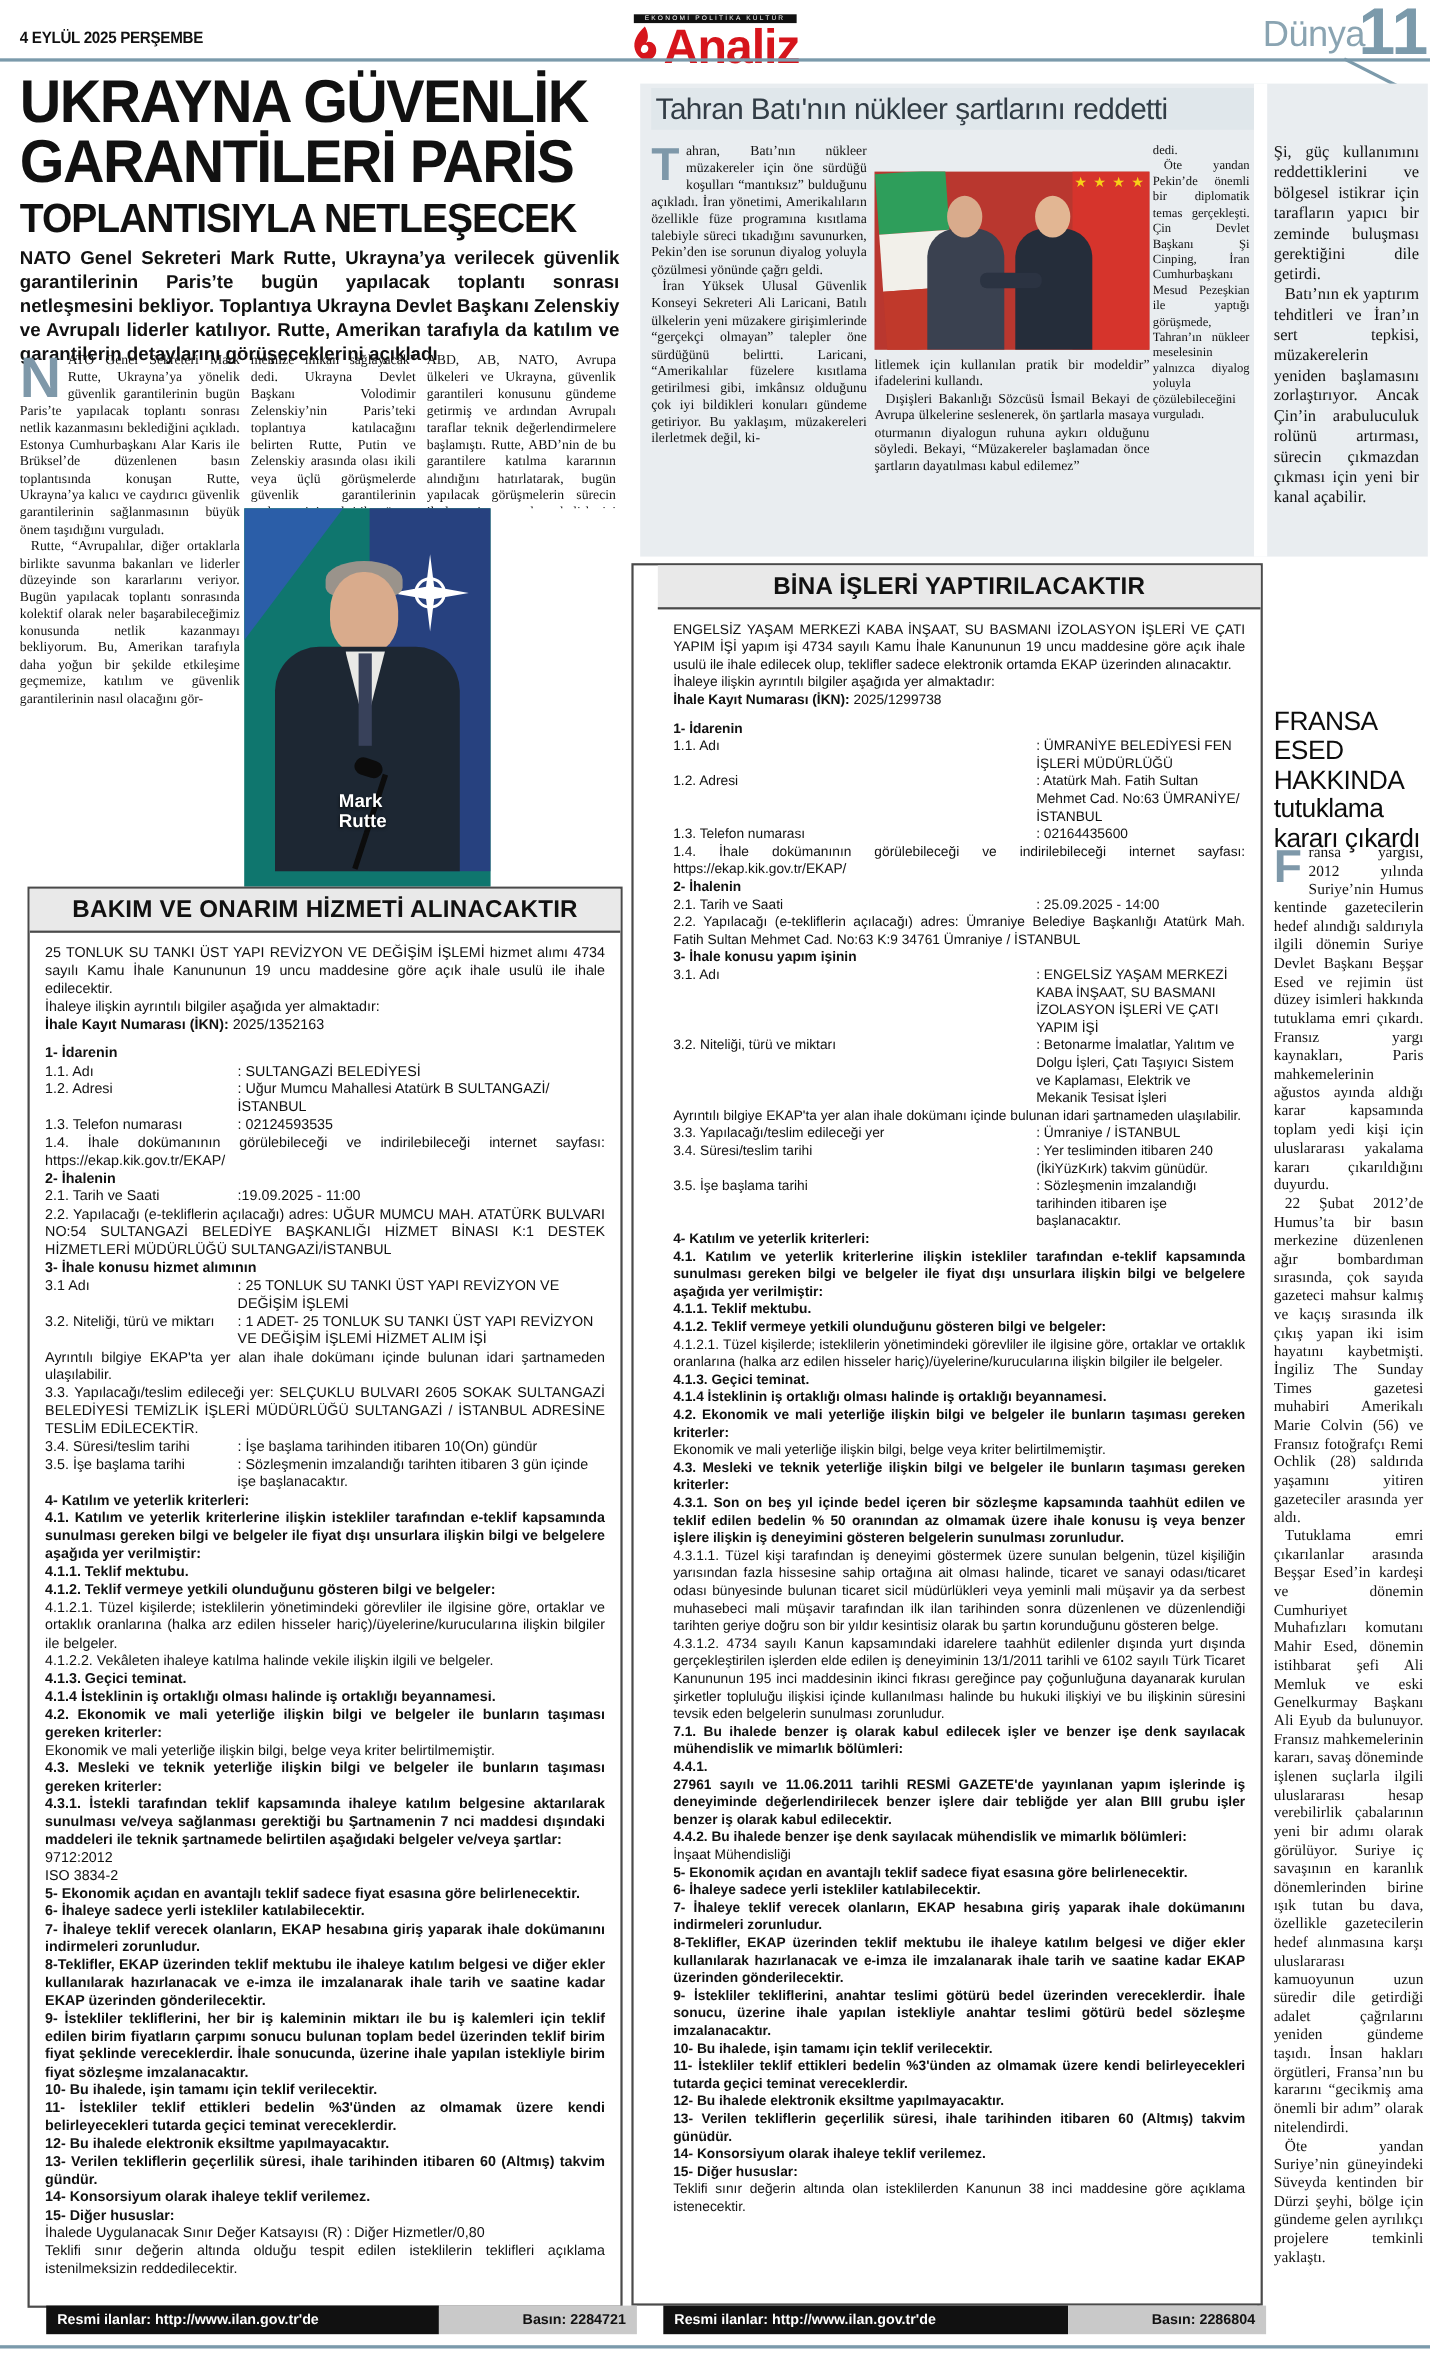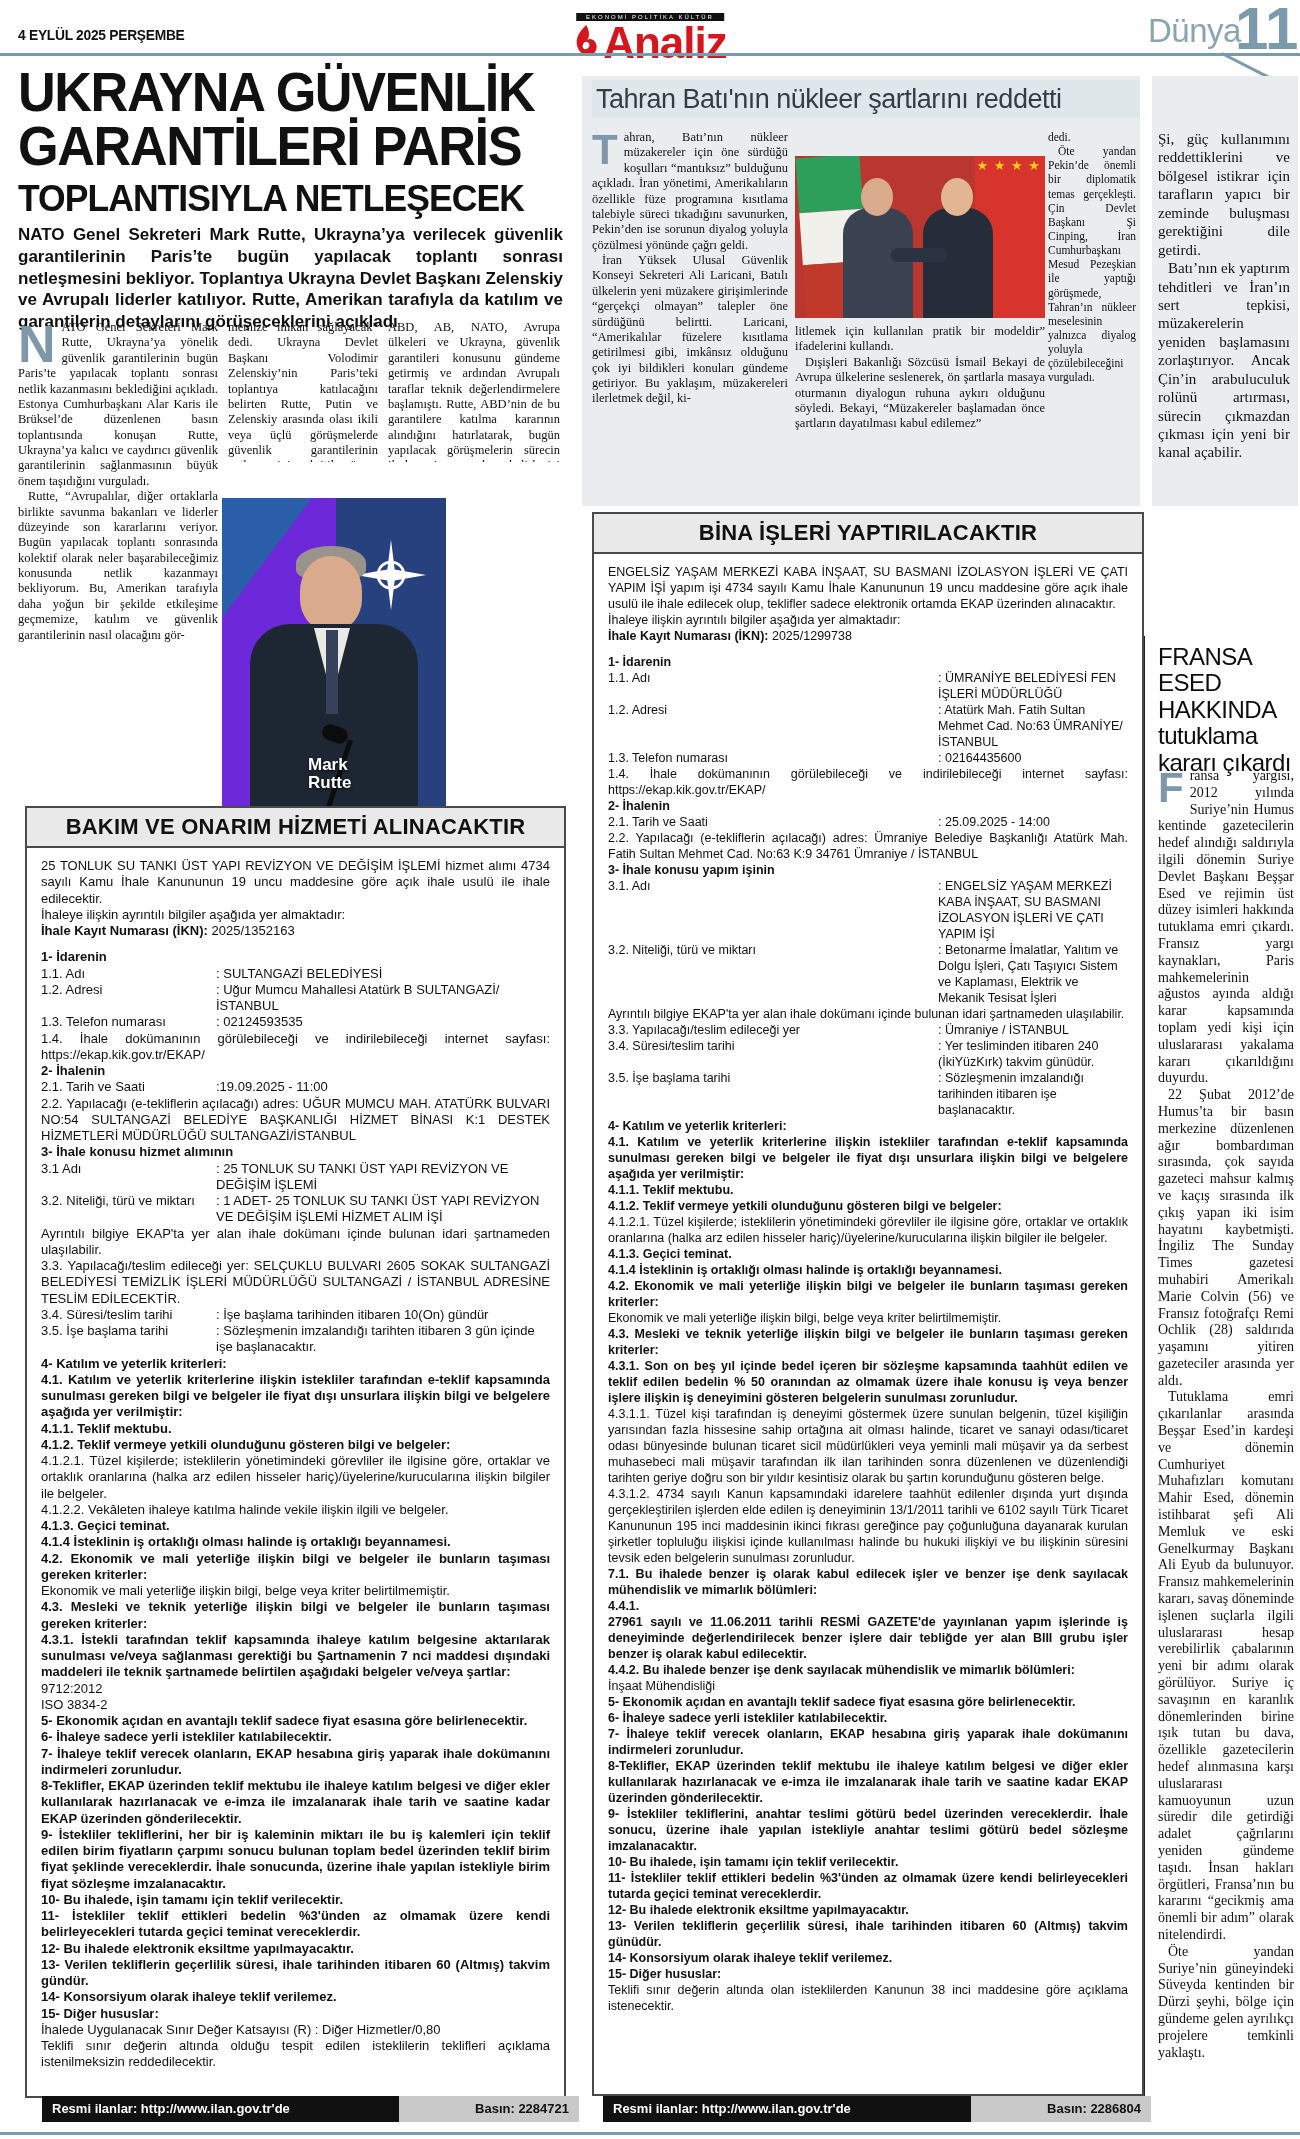--- a/index.html
+++ b/index.html
@@ -34,21 +34,21 @@
   .bodycol p{margin:0;}
   .bodycol p+p{text-indent:10px;}
   .uk-c1{left:18px;top:320px;width:200px;height:486px;}
   .uk-c2{left:228px;top:320px;width:150px;height:142px;}
   .uk-c3{left:388px;top:320px;width:172px;height:142px;}
   .dc{float:left;font-family:"Liberation Sans",sans-serif;font-weight:700;font-size:52px;
       line-height:.82;color:#7e98a9;margin:3px 6px 0 0;}
   .dc.small{font-size:42px;}
 
   
-  .photo-rutte{left:222px;top:462px;width:224px;height:372px;overflow:hidden;background:#6d28d9;margin-top:36px;}
+  .photo-rutte{left:222px;top:462px;width:224px;height:372px;overflow:hidden;background:#0f766e;}
   .pr-blue-corner{position:absolute;left:0;top:0;width:90px;height:120px;
                   background:#2b5ea8;clip-path:polygon(0 0,100% 0,0 100%);}
   .pr-nato{position:absolute;right:0;top:0;width:110px;height:330px;background:#27417f;}
   .pr-nato svg{position:absolute;left:18px;top:40px;}
   .pr-head{position:absolute;left:78px;top:58px;width:62px;height:74px;border-radius:48% 48% 42% 42%;
            background:#d9ab8c;}
   .pr-hair{position:absolute;left:74px;top:48px;width:70px;height:34px;border-radius:50% 50% 30% 30%;
            background:#9a938b;}
   .pr-body{position:absolute;left:28px;top:126px;width:168px;height:204px;
            background:#1d2733;border-radius:40px 40px 0 0;}
@@ -95,21 +95,21 @@
 
   
   .fr-rule{left:1143px;top:636px;width:2px;height:1468px;background:#222;}
   .fr-title{left:1158px;top:644px;width:138px;font-size:24px;line-height:1.1;color:#0d0d0d;
             letter-spacing:-0.5px;}
   .fr-body{left:1158px;top:768px;width:136px;height:1344px;font-size:14px;line-height:1.2;}
 
   
   .tbox{border:2px solid #4a4a4a;background:#fff;}
   .bakim{left:25px;top:806px;width:537px;height:1288px;}
-  .bina{left:592px;top:512px;width:548px;height:1580px;}
+  .bina{left:574px;top:512px;width:548px;height:1580px;padding-left:22px;}
   .tbox .ttl{height:38px;background:#e9e9e9;border-bottom:2px solid #4a4a4a;text-align:center;
              font-size:22px;font-weight:700;line-height:38px;letter-spacing:0.2px;}
   .tbody{padding:10px 14px;overflow:hidden;}
   .bakim .tbody{font-size:13px;line-height:1.25;height:1224px;}
   .bina .tbody{font-size:12.5px;line-height:1.28;height:1516px;}
   .ln{margin:0;text-align:justify;}
   .ln.kv{display:flex;text-align:left;}
   .bakim .ln.kv .lbl{flex:0 0 175px;}
   .bina .ln.kv .lbl{flex:0 0 330px;}
   .ln.kv .val{flex:1;}

